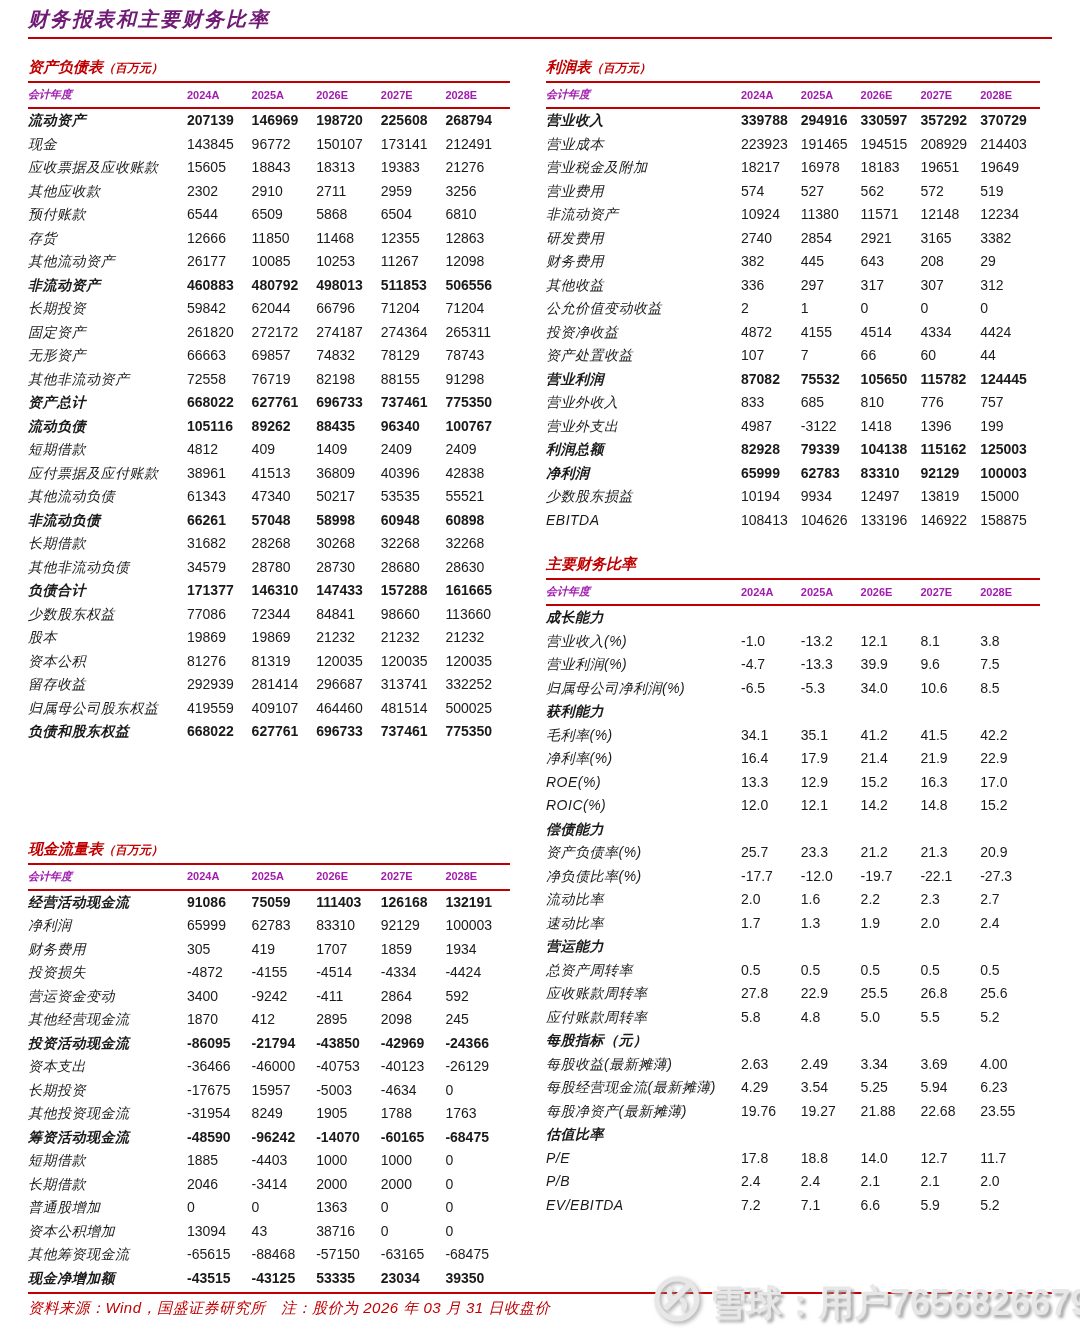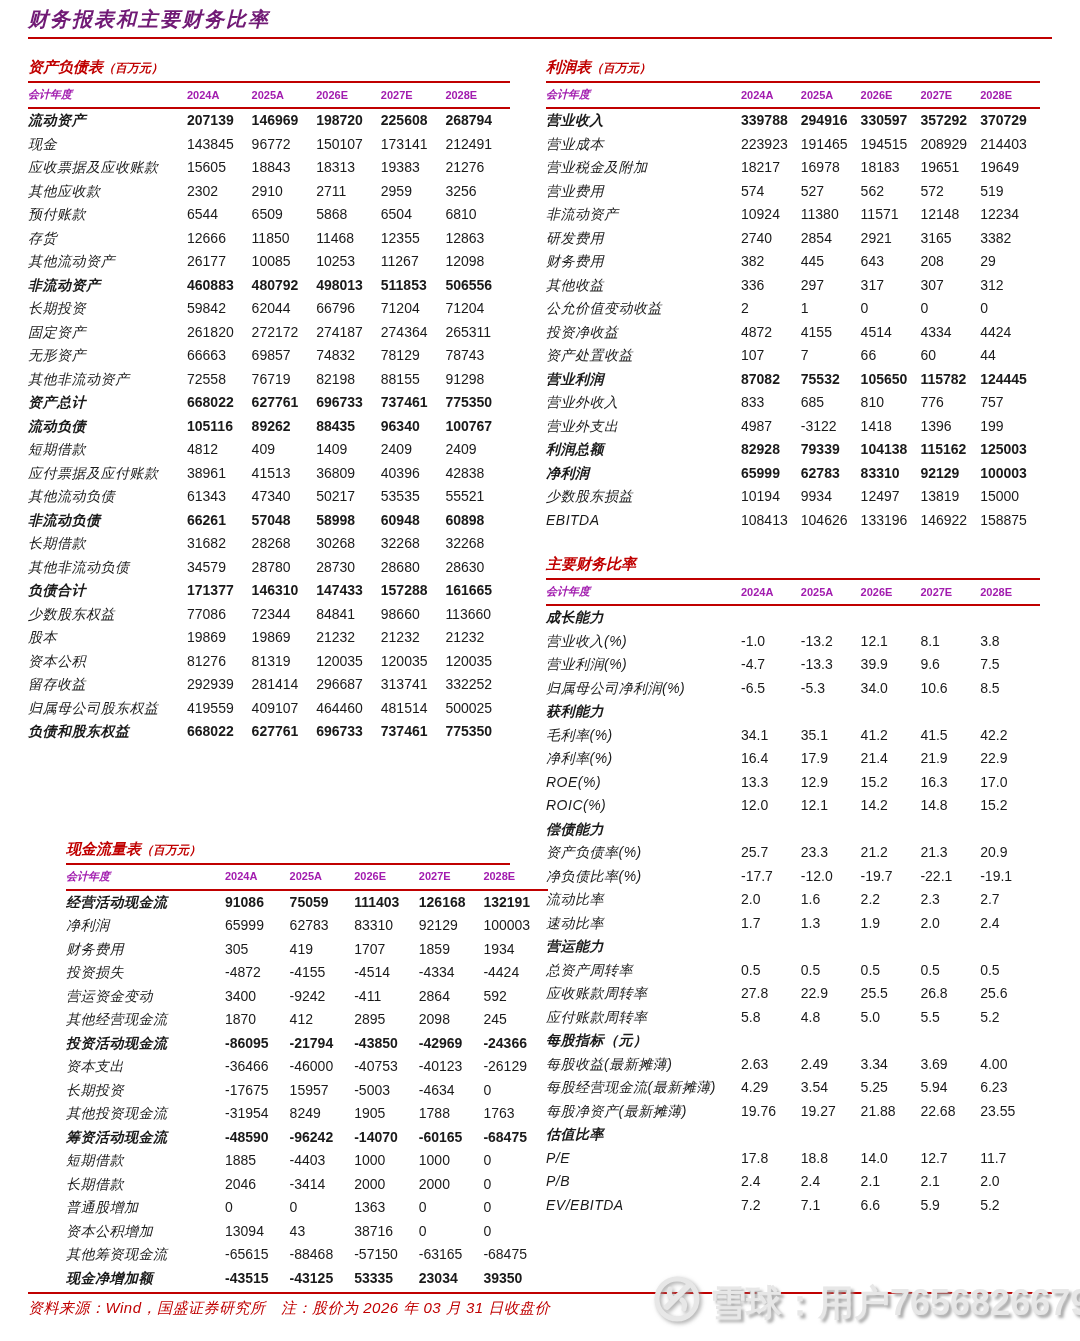--- a/index.html
+++ b/index.html
@@ -37,21 +37,21 @@
     overflow:visible;
   }
   tbody td.lbl{font-style:italic;letter-spacing:0.5px;}
   tr.b td{font-weight:bold;}
 
   .col-left .c-lbl{width:159px;}
   .col-left .c-v{width:64.6px;}
   .col-right .c-lbl{width:195px;}
   .col-right .c-v{width:59.8px;}
 
-  .mt-cash{margin-top:95px;margin-left:38px;}
+  .mt-cash{margin-top:95px;}
   .mt-ratio{margin-top:22px;}
 
   .bottom-rule{border-top:2px solid #c00000;margin-top:2px;}
   .footer-note{
     color:#c00000;font-style:italic;font-size:15px;line-height:22px;
     margin-top:3px;white-space:nowrap;letter-spacing:0.5px;
   }
 
   .watermark{
     position:absolute;left:652px;top:1274px;z-index:5;
@@ -770,21 +770,21 @@
                 <td>21.2</td>
                 <td>21.3</td>
                 <td>20.9</td>
               </tr>
               <tr>
                 <td class="lbl">净负债比率(%)</td>
                 <td>-17.7</td>
                 <td>-12.0</td>
                 <td>-19.7</td>
                 <td>-22.1</td>
-                <td>-19.1</td>
+                <td>-27.3</td>
               </tr>
               <tr>
                 <td class="lbl">流动比率</td>
                 <td>2.0</td>
                 <td>1.6</td>
                 <td>2.2</td>
                 <td>2.3</td>
                 <td>2.7</td>
               </tr>
               <tr>

